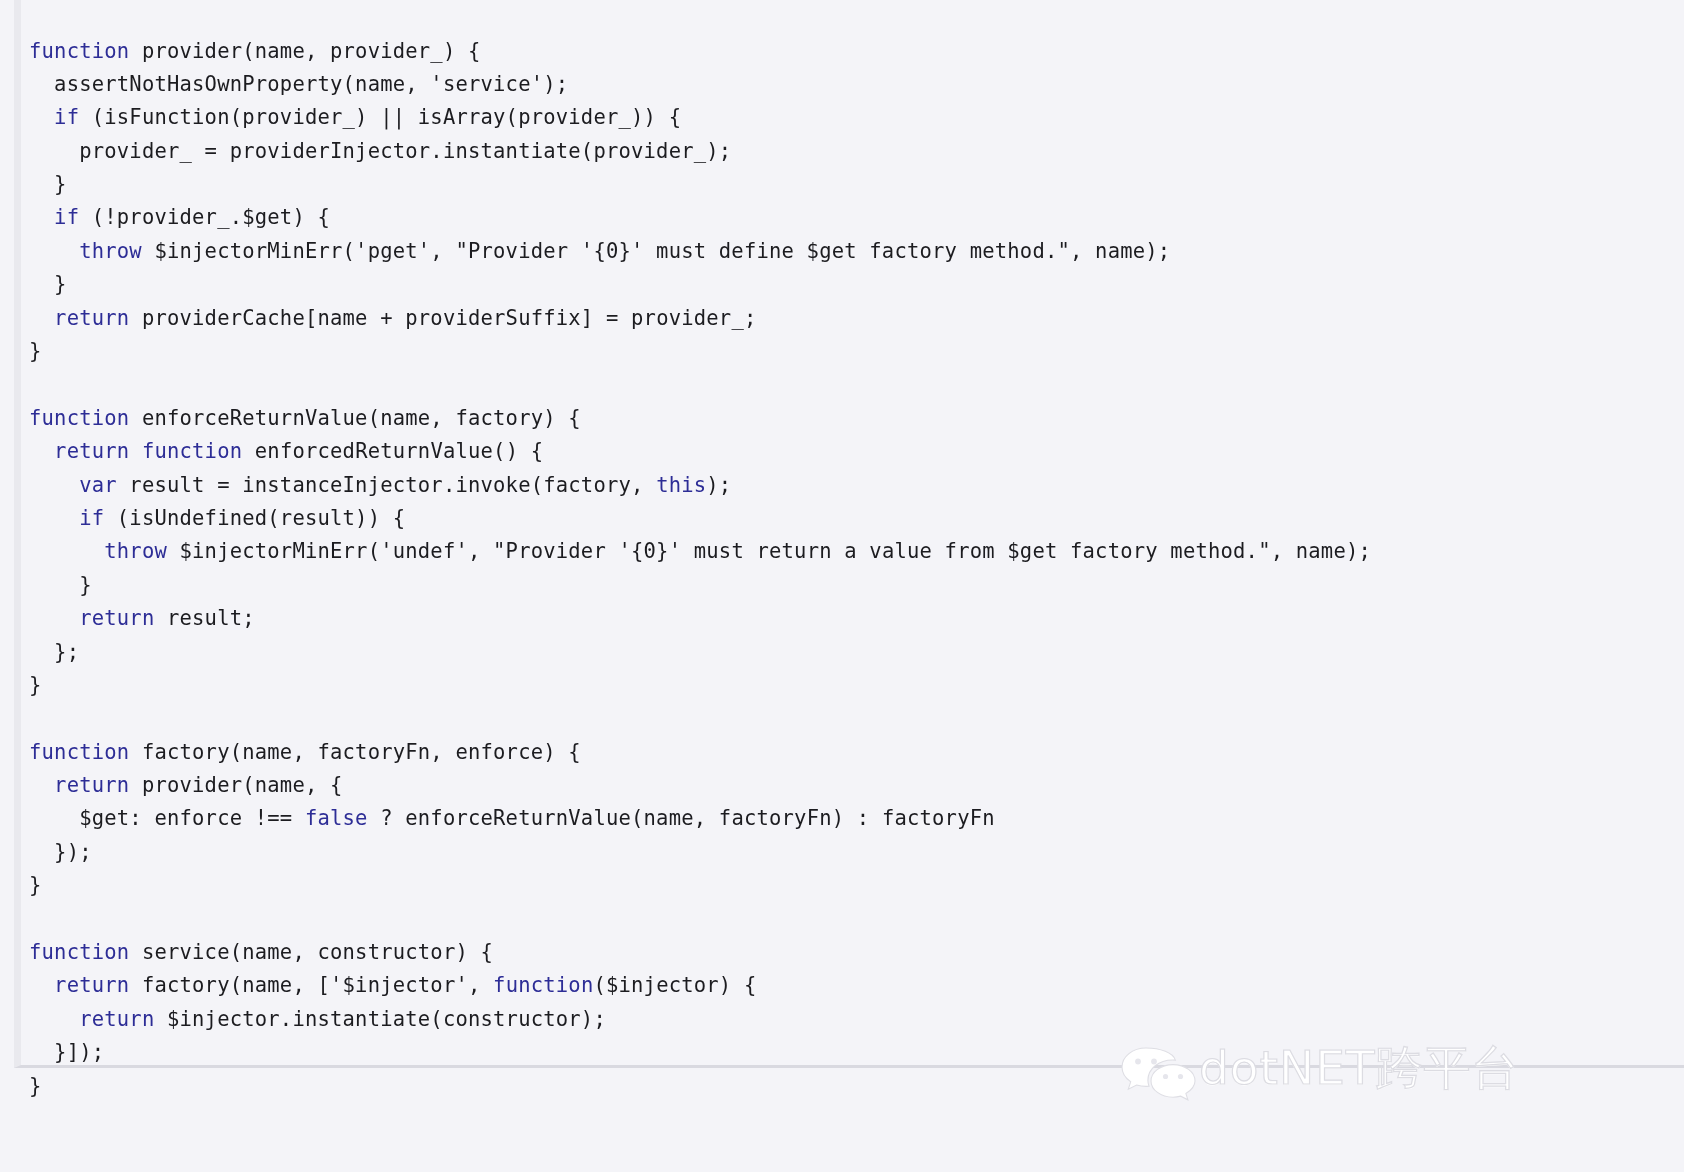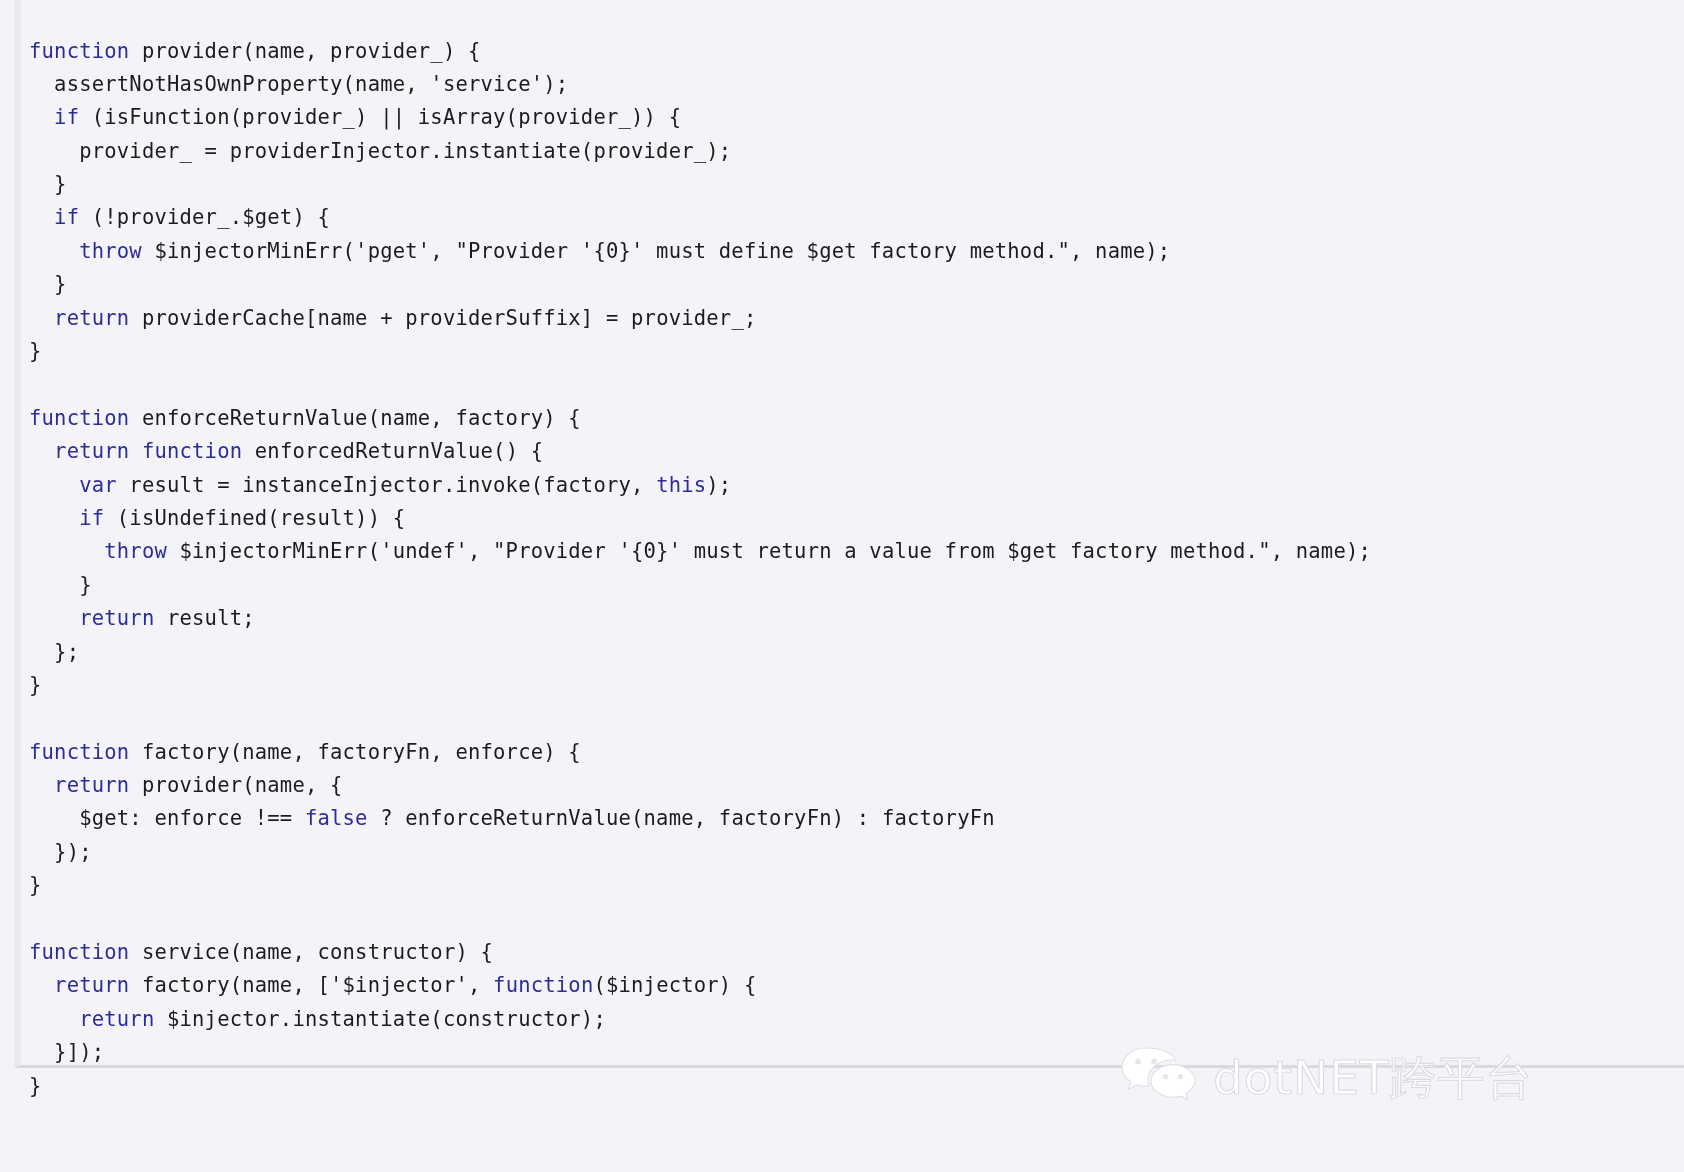--- a/index.html
+++ b/index.html
@@ -40,22 +40,21 @@
   .kw  { color: #2d2d96; }
   .plain { color: #1c1c20; }
   .blank { display: block; height: 33.4px; }
 
   
   #watermark {
     position: absolute;
     left: 1096px;
     top: 1042px;
     display: flex;
-    align-items: center;
-    gap: 14px;
+    gap: 0;
     opacity: 1;
     pointer-events: none;
     user-select: none;
   }
   #wm-logo { width: 82px; height: 72px; display: block; }
   #wm-text {
     font-family: "DejaVu Sans", "Liberation Sans", sans-serif;
     font-size: 47px;
     line-height: 52px;
     color: transparent;

